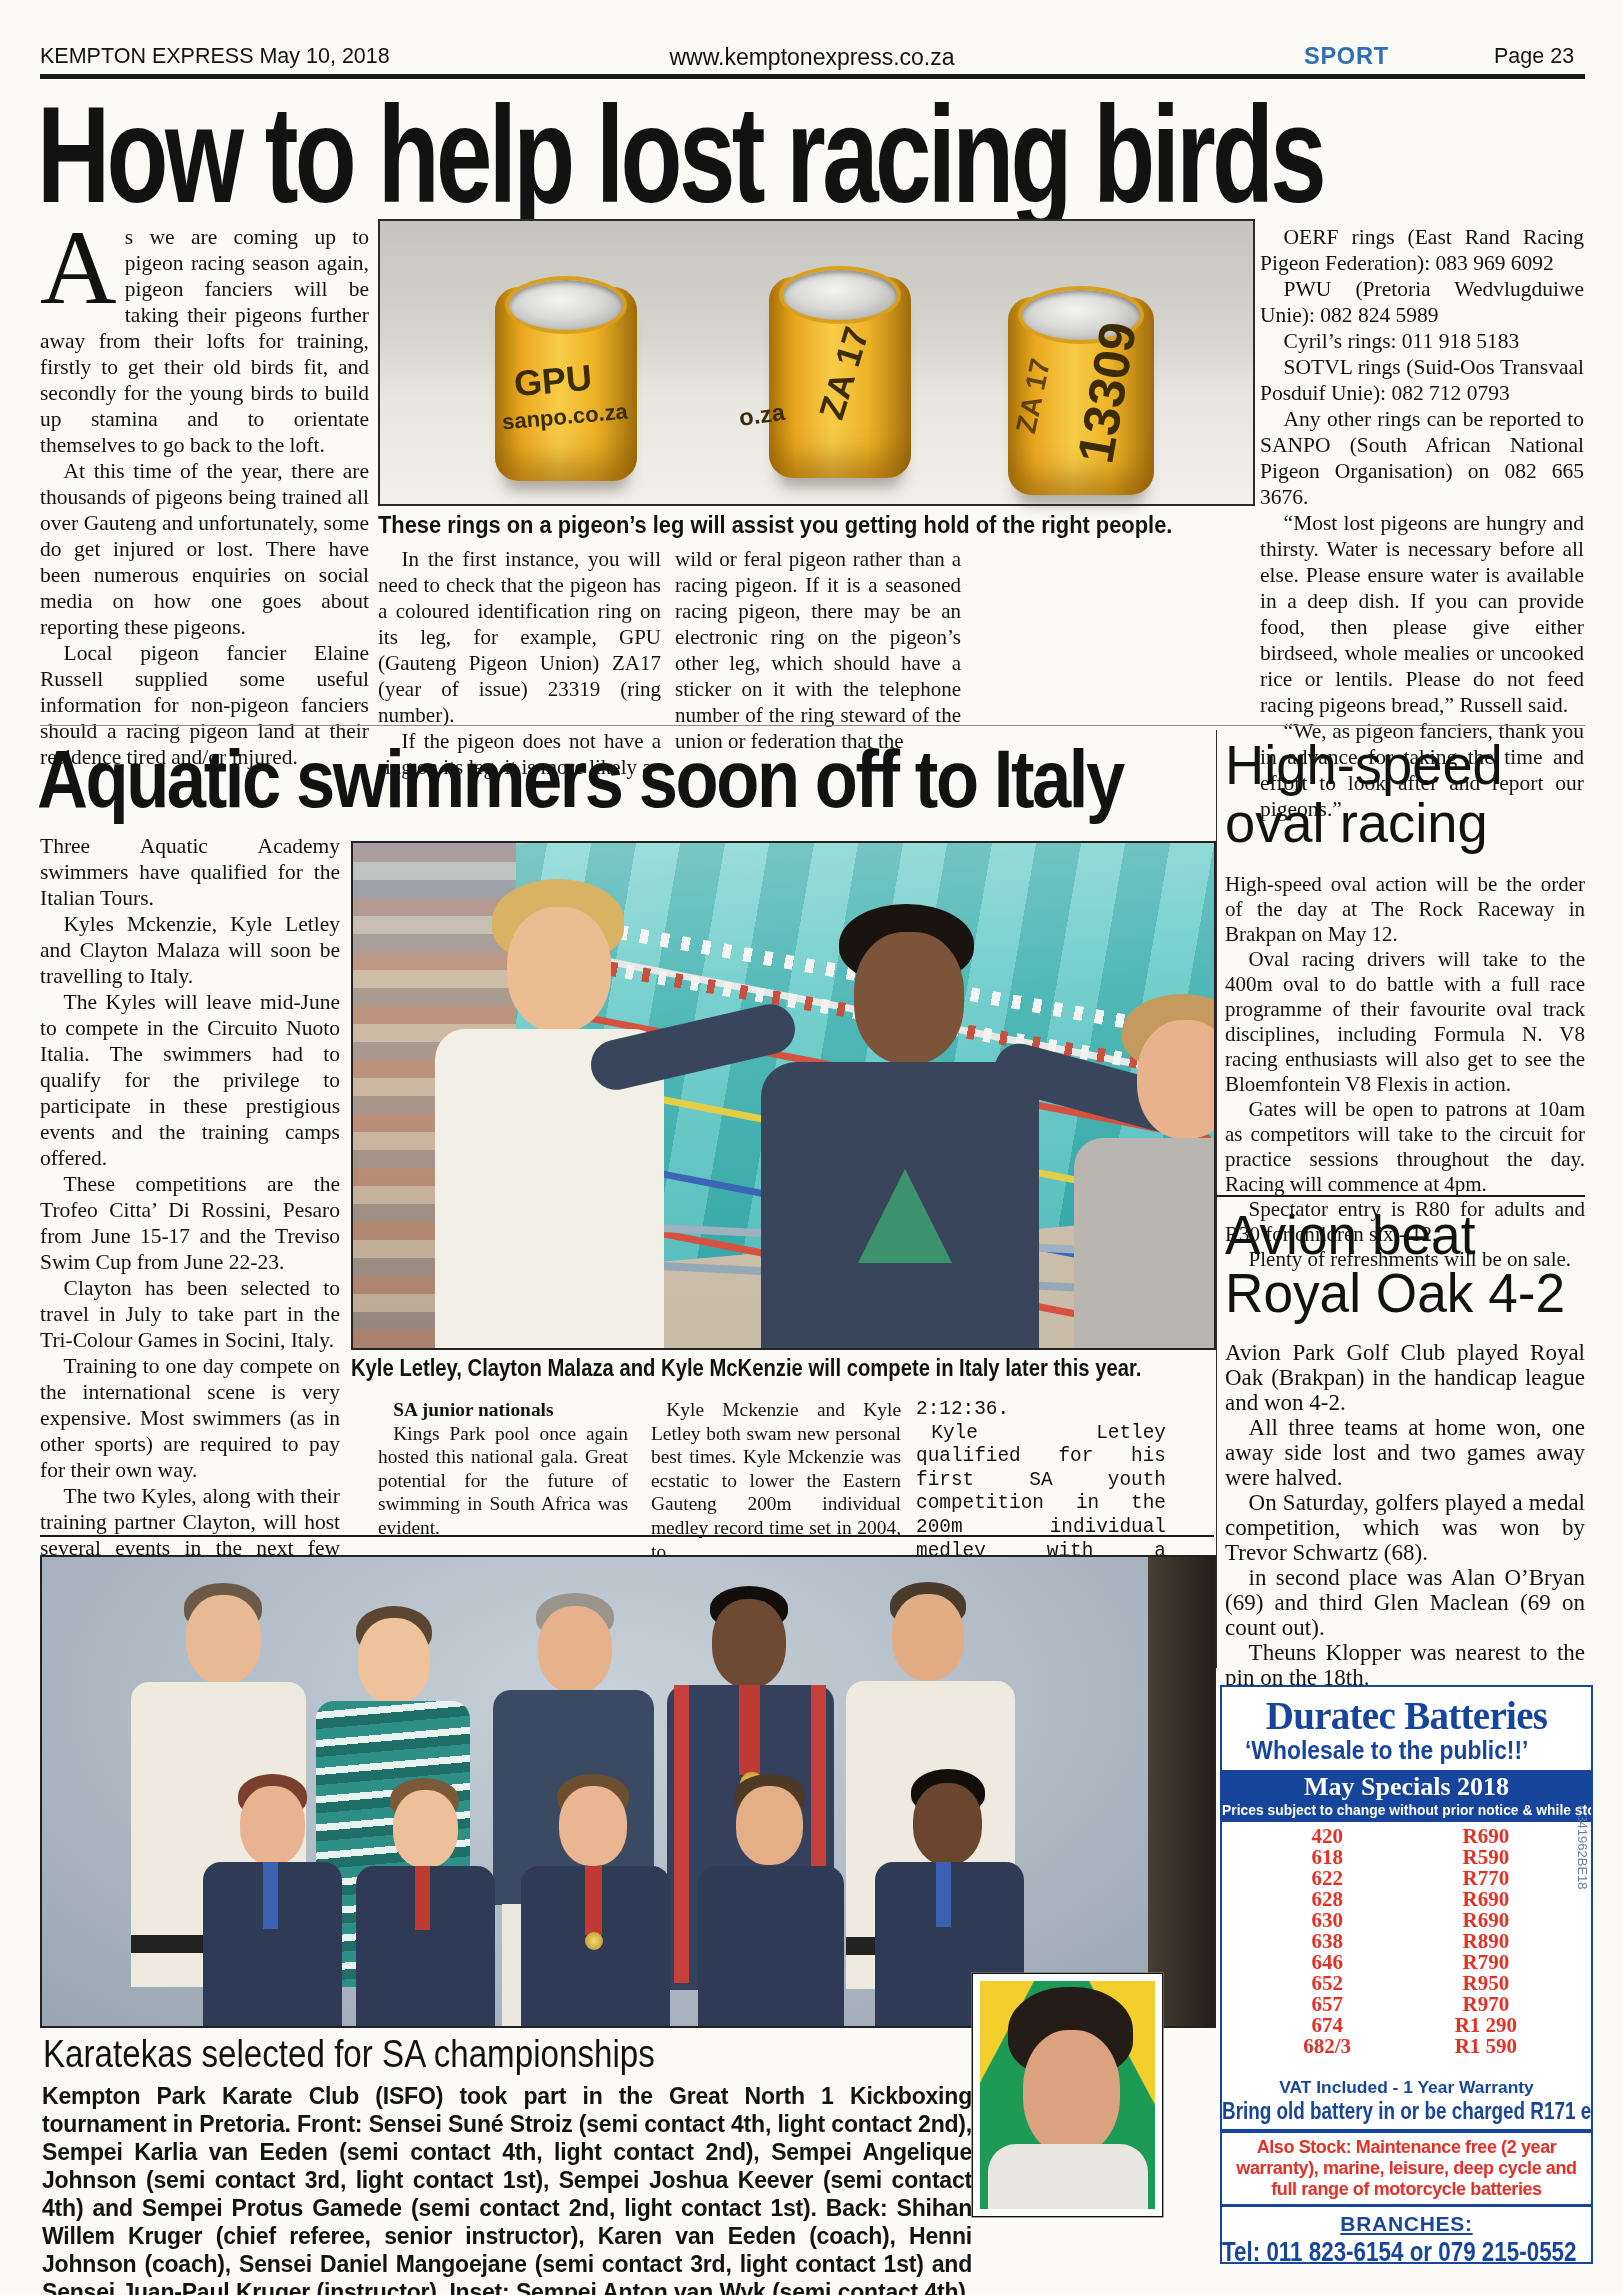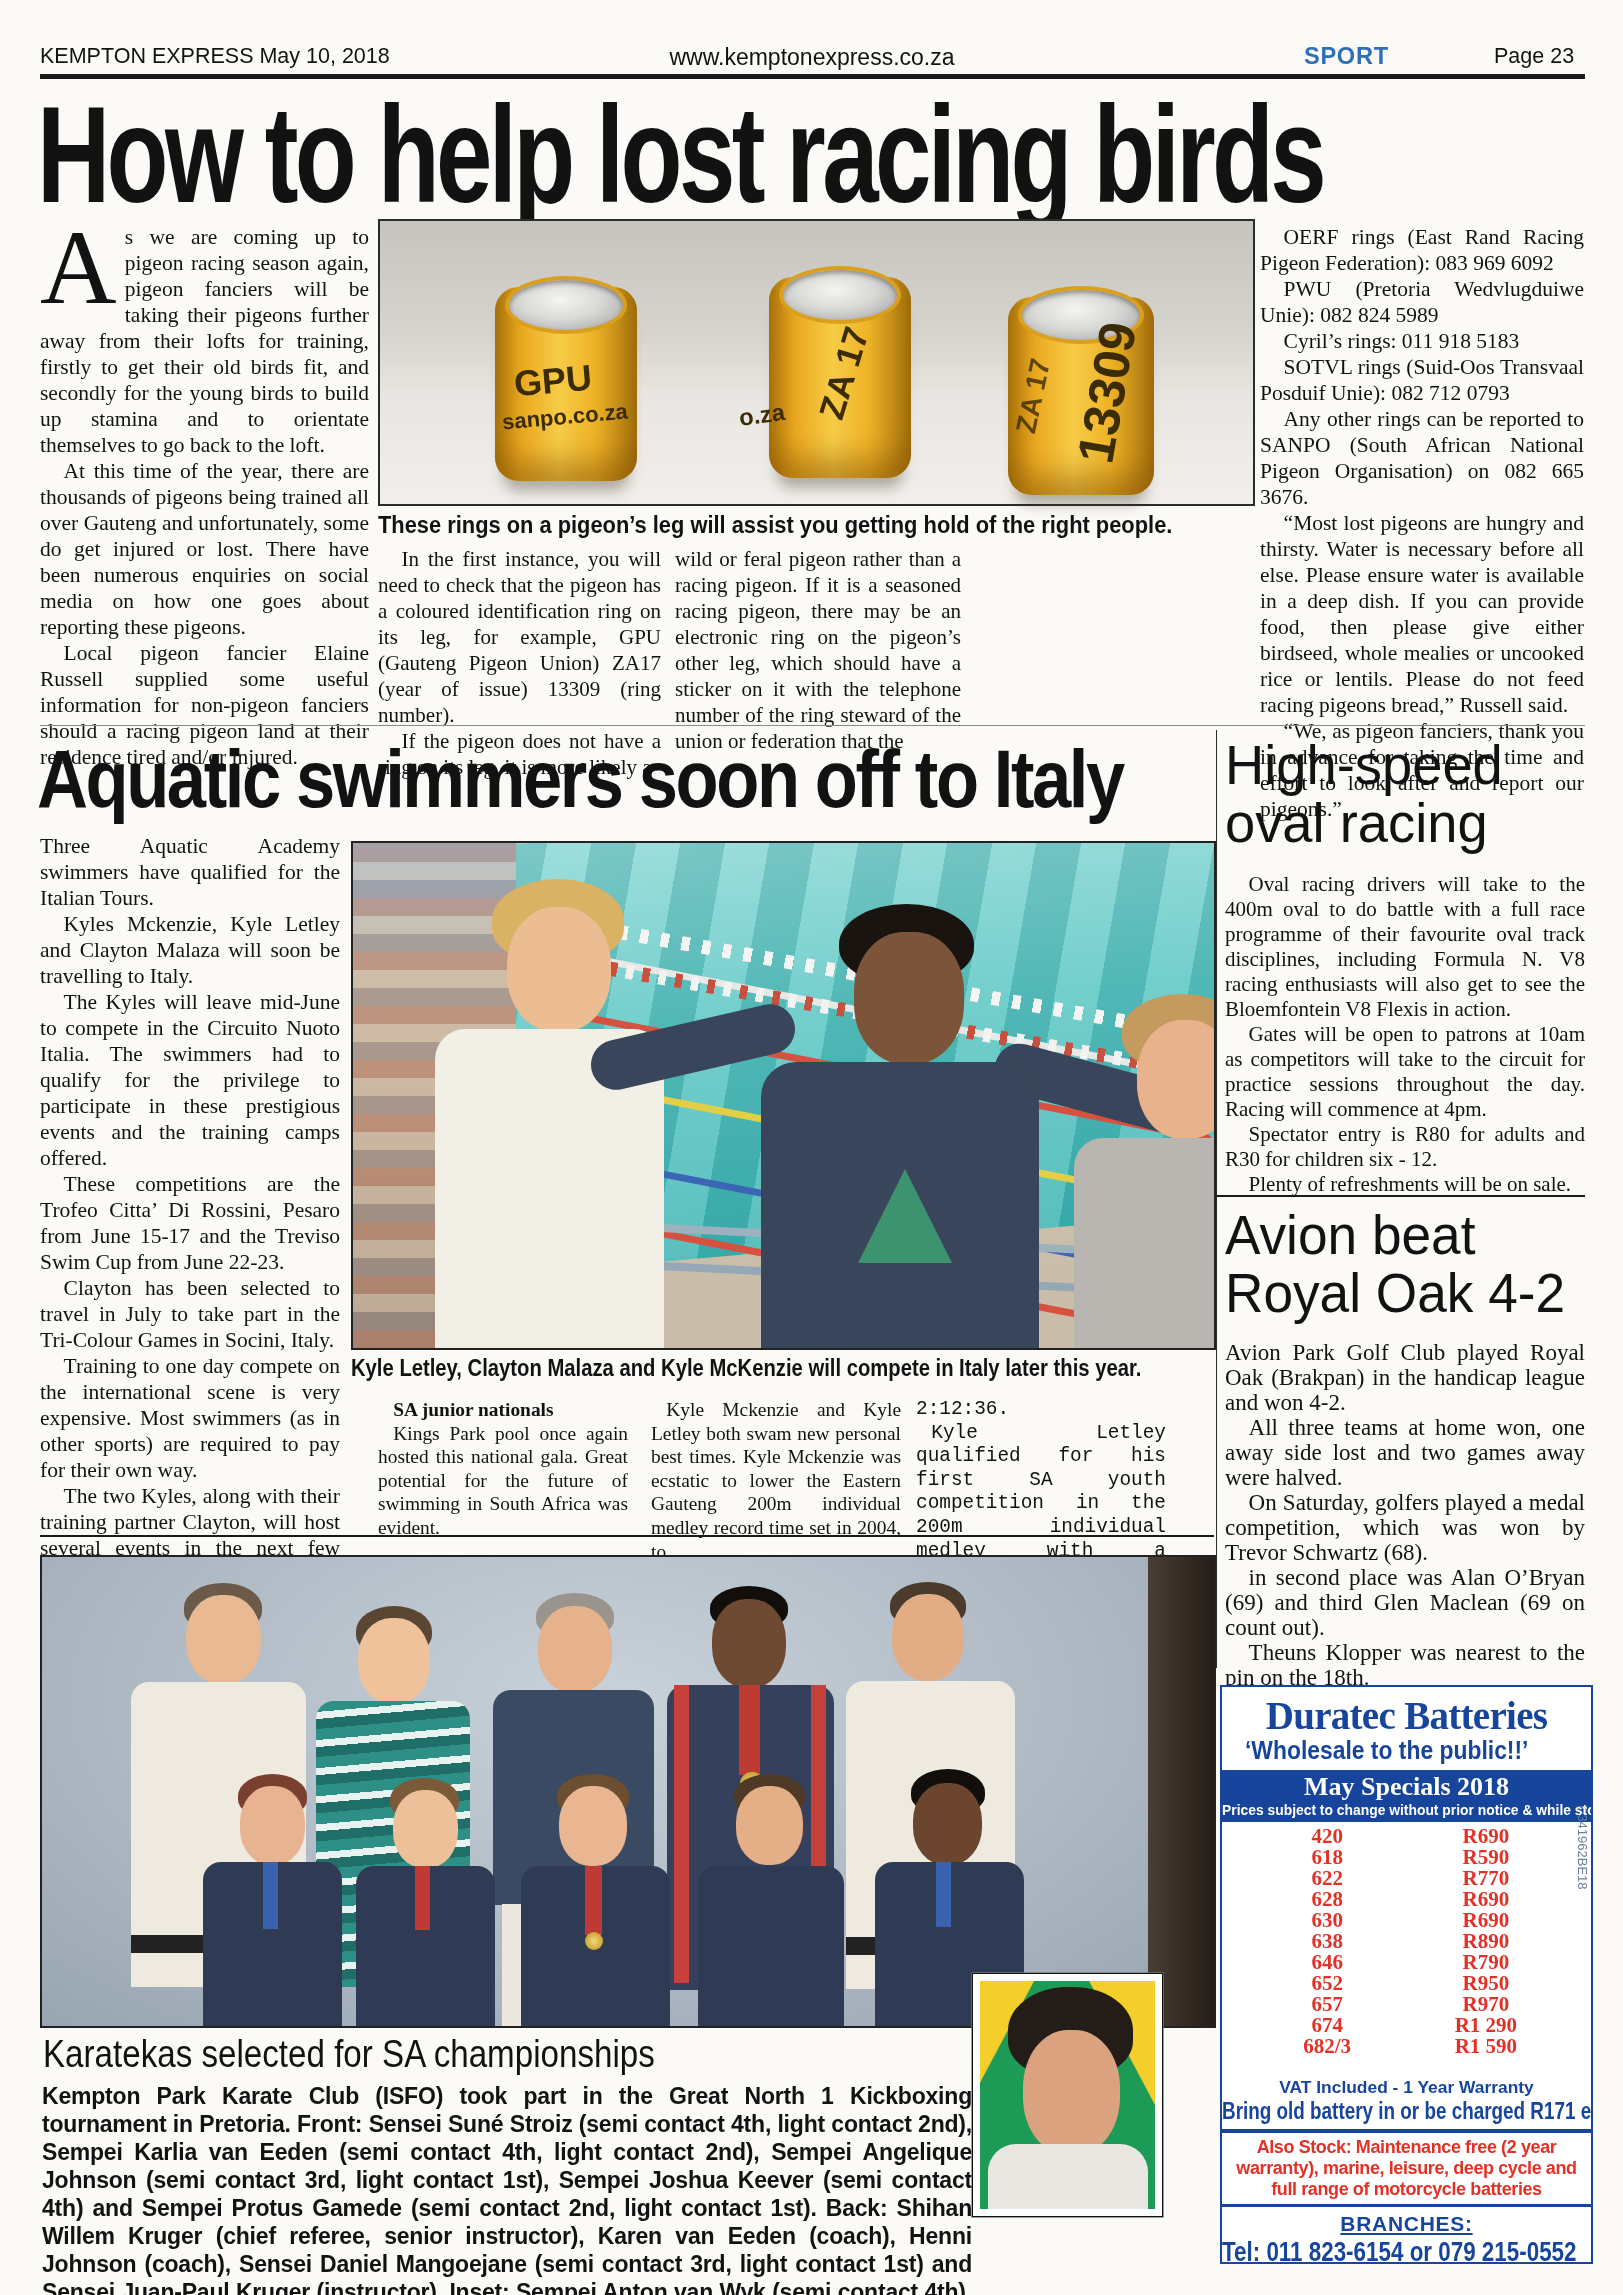--- a/index.html
+++ b/index.html
@@ -103,21 +103,21 @@
       <div class="ringcap"></div>
       <div class="ringtxt" style="left:28px;top:66px;font-size:51px;transform:rotate(-80deg);">13309</div>
       <div class="ringtxt" style="left:-12.5px;top:83px;font-size:28px;transform:rotate(-78deg);opacity:.8;">ZA 17</div>
     </div>
   </div>
   <div class="abs" style="left:378px;top:512px;width:873px;">
     <span class="cond caption nowrap" style="transform:scaleX(0.95);">These rings on a pigeon’s leg will assist you getting hold of the right people.</span>
   </div>
 
   <div class="abs colbody just" style="left:378px;top:546px;width:283px;font-size:21px;line-height:26px;">
-    <p>In the first instance, you will need to check that the pigeon has a coloured identification ring on its leg, for example, GPU (Gauteng Pigeon Union) ZA17 (year of issue) 13309 (ring number).</p>
+    <p>In the first instance, you will need to check that the pigeon has a coloured identification ring on its leg, for example, GPU (Gauteng Pigeon Union) ZA17 (year of issue) 23319 (ring number).</p>
     <p>If the pigeon does not have a ring on its leg, it is more likely a</p>
   </div>
   <div class="abs colbody just" style="left:675px;top:546px;width:286px;font-size:21px;line-height:26px;">
     <p class="noind">wild or feral pigeon rather than a racing pigeon. If it is a seasoned racing pigeon, there may be an electronic ring on the pigeon’s other leg, which should have a sticker on it with the telephone number of the ring steward of the union or federation that the</p>
   </div>
   <div class="abs colbody just" style="left:1260px;top:224px;width:324px;">
     <p>OERF rings (East Rand Racing Pigeon Federation): 083 969 6092</p>
     <p>PWU (Pretoria Wedvlugduiwe Unie): 082 824 5989</p>
     <p>Cyril’s rings: 011 918 5183</p>
     <p>SOTVL rings (Suid-Oos Transvaal Posduif Unie): 082 712 0793</p>
@@ -195,20 +195,21 @@
 
   <div class="abs rule" style="left:40px;top:1535px;width:1174px;height:2.1px;"></div>
 
   <div class="abs" style="left:1216px;top:730px;width:1.4px;height:938px;background:#2a2a2a;"></div>
 
   <div class="abs" style="left:1225px;top:736px;">
     <span class="cond hl-light nowrap" style="font-size:56px;line-height:58px;transform:scaleX(0.97);">High-speed</span><br>
     <span class="cond hl-light nowrap" style="font-size:56px;line-height:58px;transform:scaleX(0.97);">oval racing</span>
   </div>
   <div class="abs colbody just" style="left:1225px;top:872px;width:360px;font-size:21px;line-height:25px;">
+    <p class="noind">High-speed oval action will be the order of the day at The Rock Raceway in Brakpan on May 12.</p>
     <p>Oval racing drivers will take to the 400m oval to do battle with a full race programme of their favourite oval track disciplines, including Formula N. V8 racing enthusiasts will also get to see the Bloemfontein V8 Flexis in action.</p>
     <p>Gates will be open to patrons at 10am as competitors will take to the circuit for practice sessions throughout the day. Racing will commence at 4pm.</p>
     <p>Spectator entry is R80 for adults and R30 for children six - 12.</p>
     <p>Plenty of refreshments will be on sale.</p>
   </div>
 
   <div class="abs rule" style="left:1216px;top:1195px;width:369px;height:2.1px;"></div>
 
   <div class="abs" style="left:1225px;top:1206px;">
     <span class="cond hl-light nowrap" style="font-size:56px;line-height:58px;transform:scaleX(0.95);">Avion beat</span><br>

